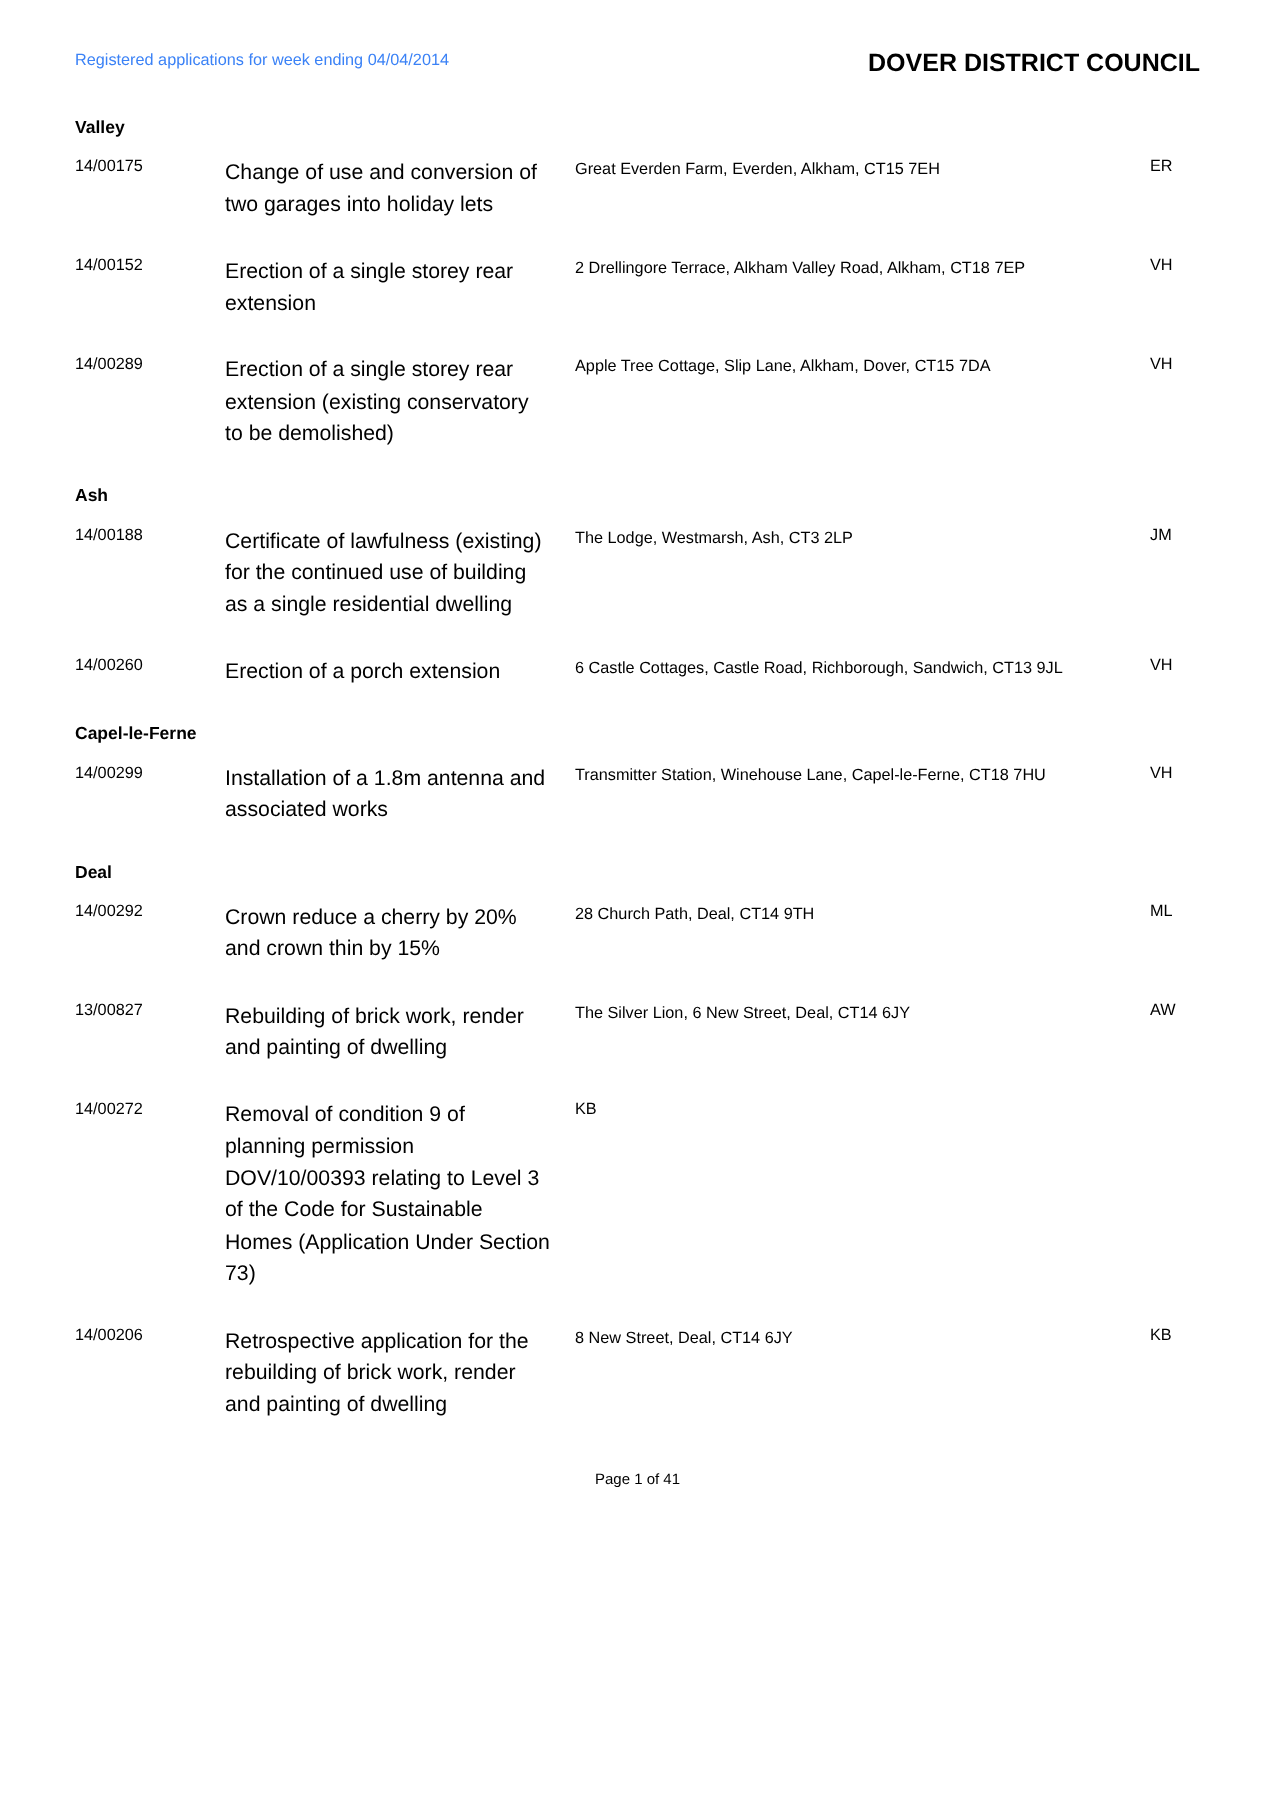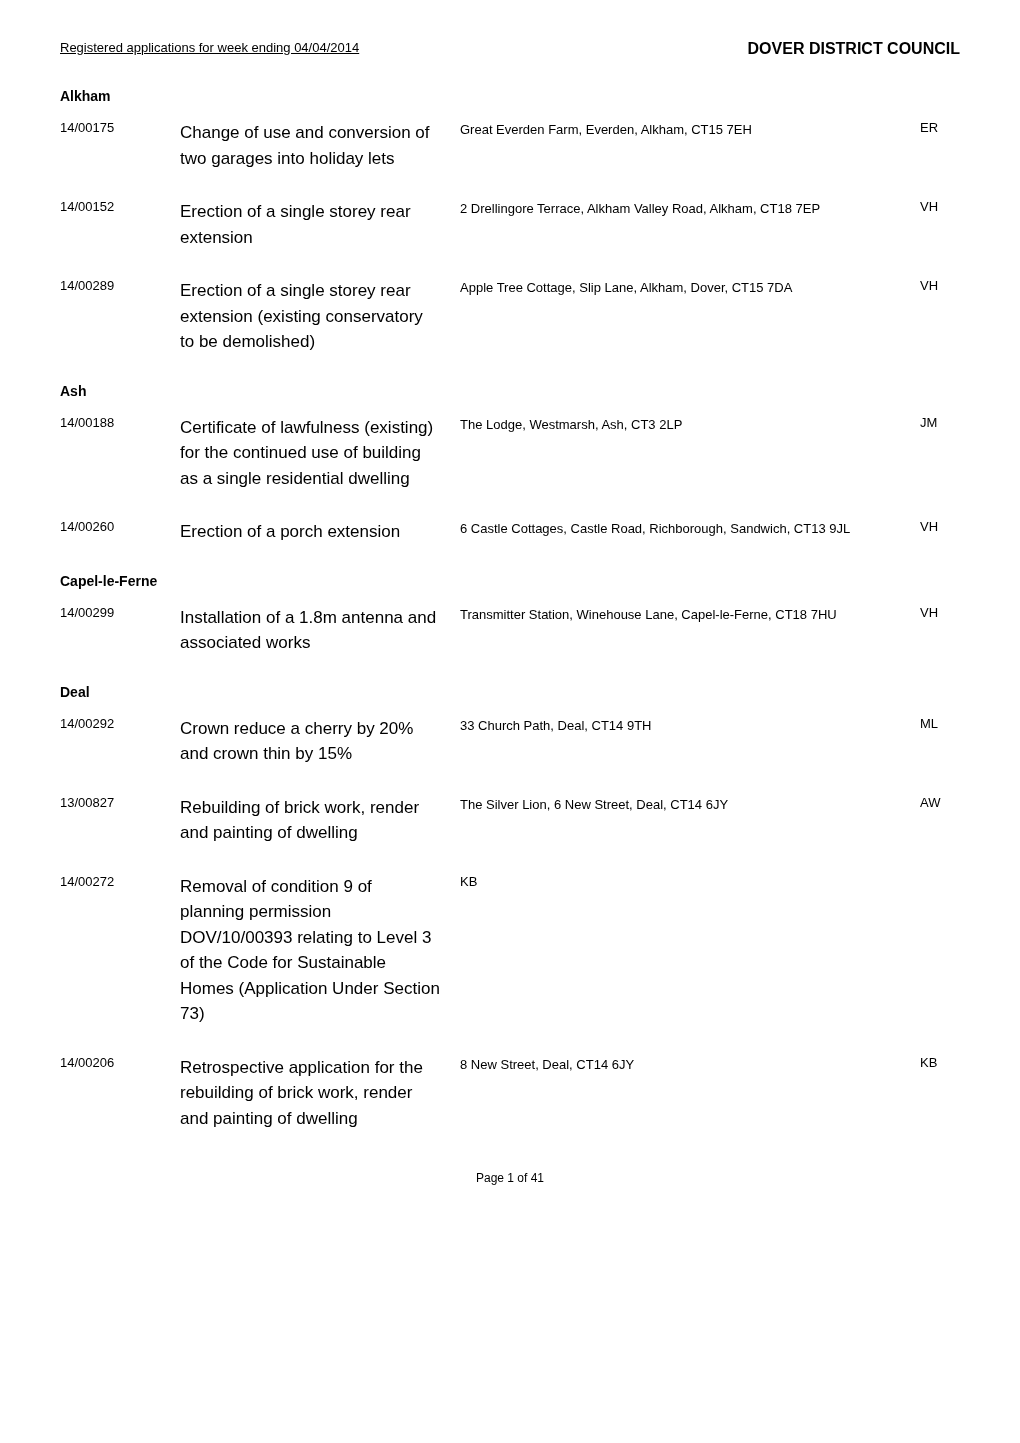--- a/index.html
+++ b/index.html
@@ -14,25 +14,24 @@
     }
     .header {
       display: flex;
       justify-content: space-between;
       align-items: flex-start;
       border-bottom: none;
       margin-bottom: 30px;
     }
     .header-left a {
       font-size: 13px;
-      color: #000000;
-      text-decoration: underline;
+      color: #3b82f6;
     }
     .header-right {
-      font-size: 16px;
+      font-size: 20px;
       font-weight: bold;
     }
     .section-heading {
       font-weight: bold;
       font-size: 14px;
       margin-top: 28px;
       margin-bottom: 16px;
     }
     .application-row {
       display: flex;
@@ -76,21 +75,21 @@
 <body>
 
 <div class="header">
   <div class="header-left">
     <a>Registered applications for week ending 04/04/2014</a>
   </div>
   <div class="header-right">DOVER DISTRICT COUNCIL</div>
 </div>
 
 <div id="sections-container">
-<div class="section-heading">Alkham</div>
+<div class="section-heading">Valley</div>
     <div class="application-row">
       <div class="app-number">14/00175</div>
       <div class="app-description">Change of use and conversion of two garages into holiday lets</div>
       <div class="app-address">Great Everden Farm, Everden, Alkham, CT15 7EH</div>
       <div class="app-code">ER</div>
     </div>
     <div class="application-row">
       <div class="app-number">14/00152</div>
       <div class="app-description">Erection of a single storey rear extension</div>
       <div class="app-address">2 Drellingore Terrace, Alkham Valley Road, Alkham, CT18 7EP</div>
@@ -119,21 +118,21 @@
     <div class="application-row">
       <div class="app-number">14/00299</div>
       <div class="app-description">Installation of a 1.8m antenna and associated works</div>
       <div class="app-address">Transmitter Station, Winehouse Lane, Capel-le-Ferne, CT18 7HU</div>
       <div class="app-code">VH</div>
     </div>
     <div class="section-heading">Deal</div>
     <div class="application-row">
       <div class="app-number">14/00292</div>
       <div class="app-description">Crown reduce a cherry by 20% and crown thin by 15%</div>
-      <div class="app-address">33 Church Path, Deal, CT14 9TH</div>
+      <div class="app-address">28 Church Path, Deal, CT14 9TH</div>
       <div class="app-code">ML</div>
     </div>
     <div class="application-row">
       <div class="app-number">13/00827</div>
       <div class="app-description">Rebuilding of brick work, render and painting of dwelling</div>
       <div class="app-address">The Silver Lion, 6 New Street, Deal, CT14 6JY</div>
       <div class="app-code">AW</div>
     </div>
     <div class="application-row">
       <div class="app-number">14/00272</div>

